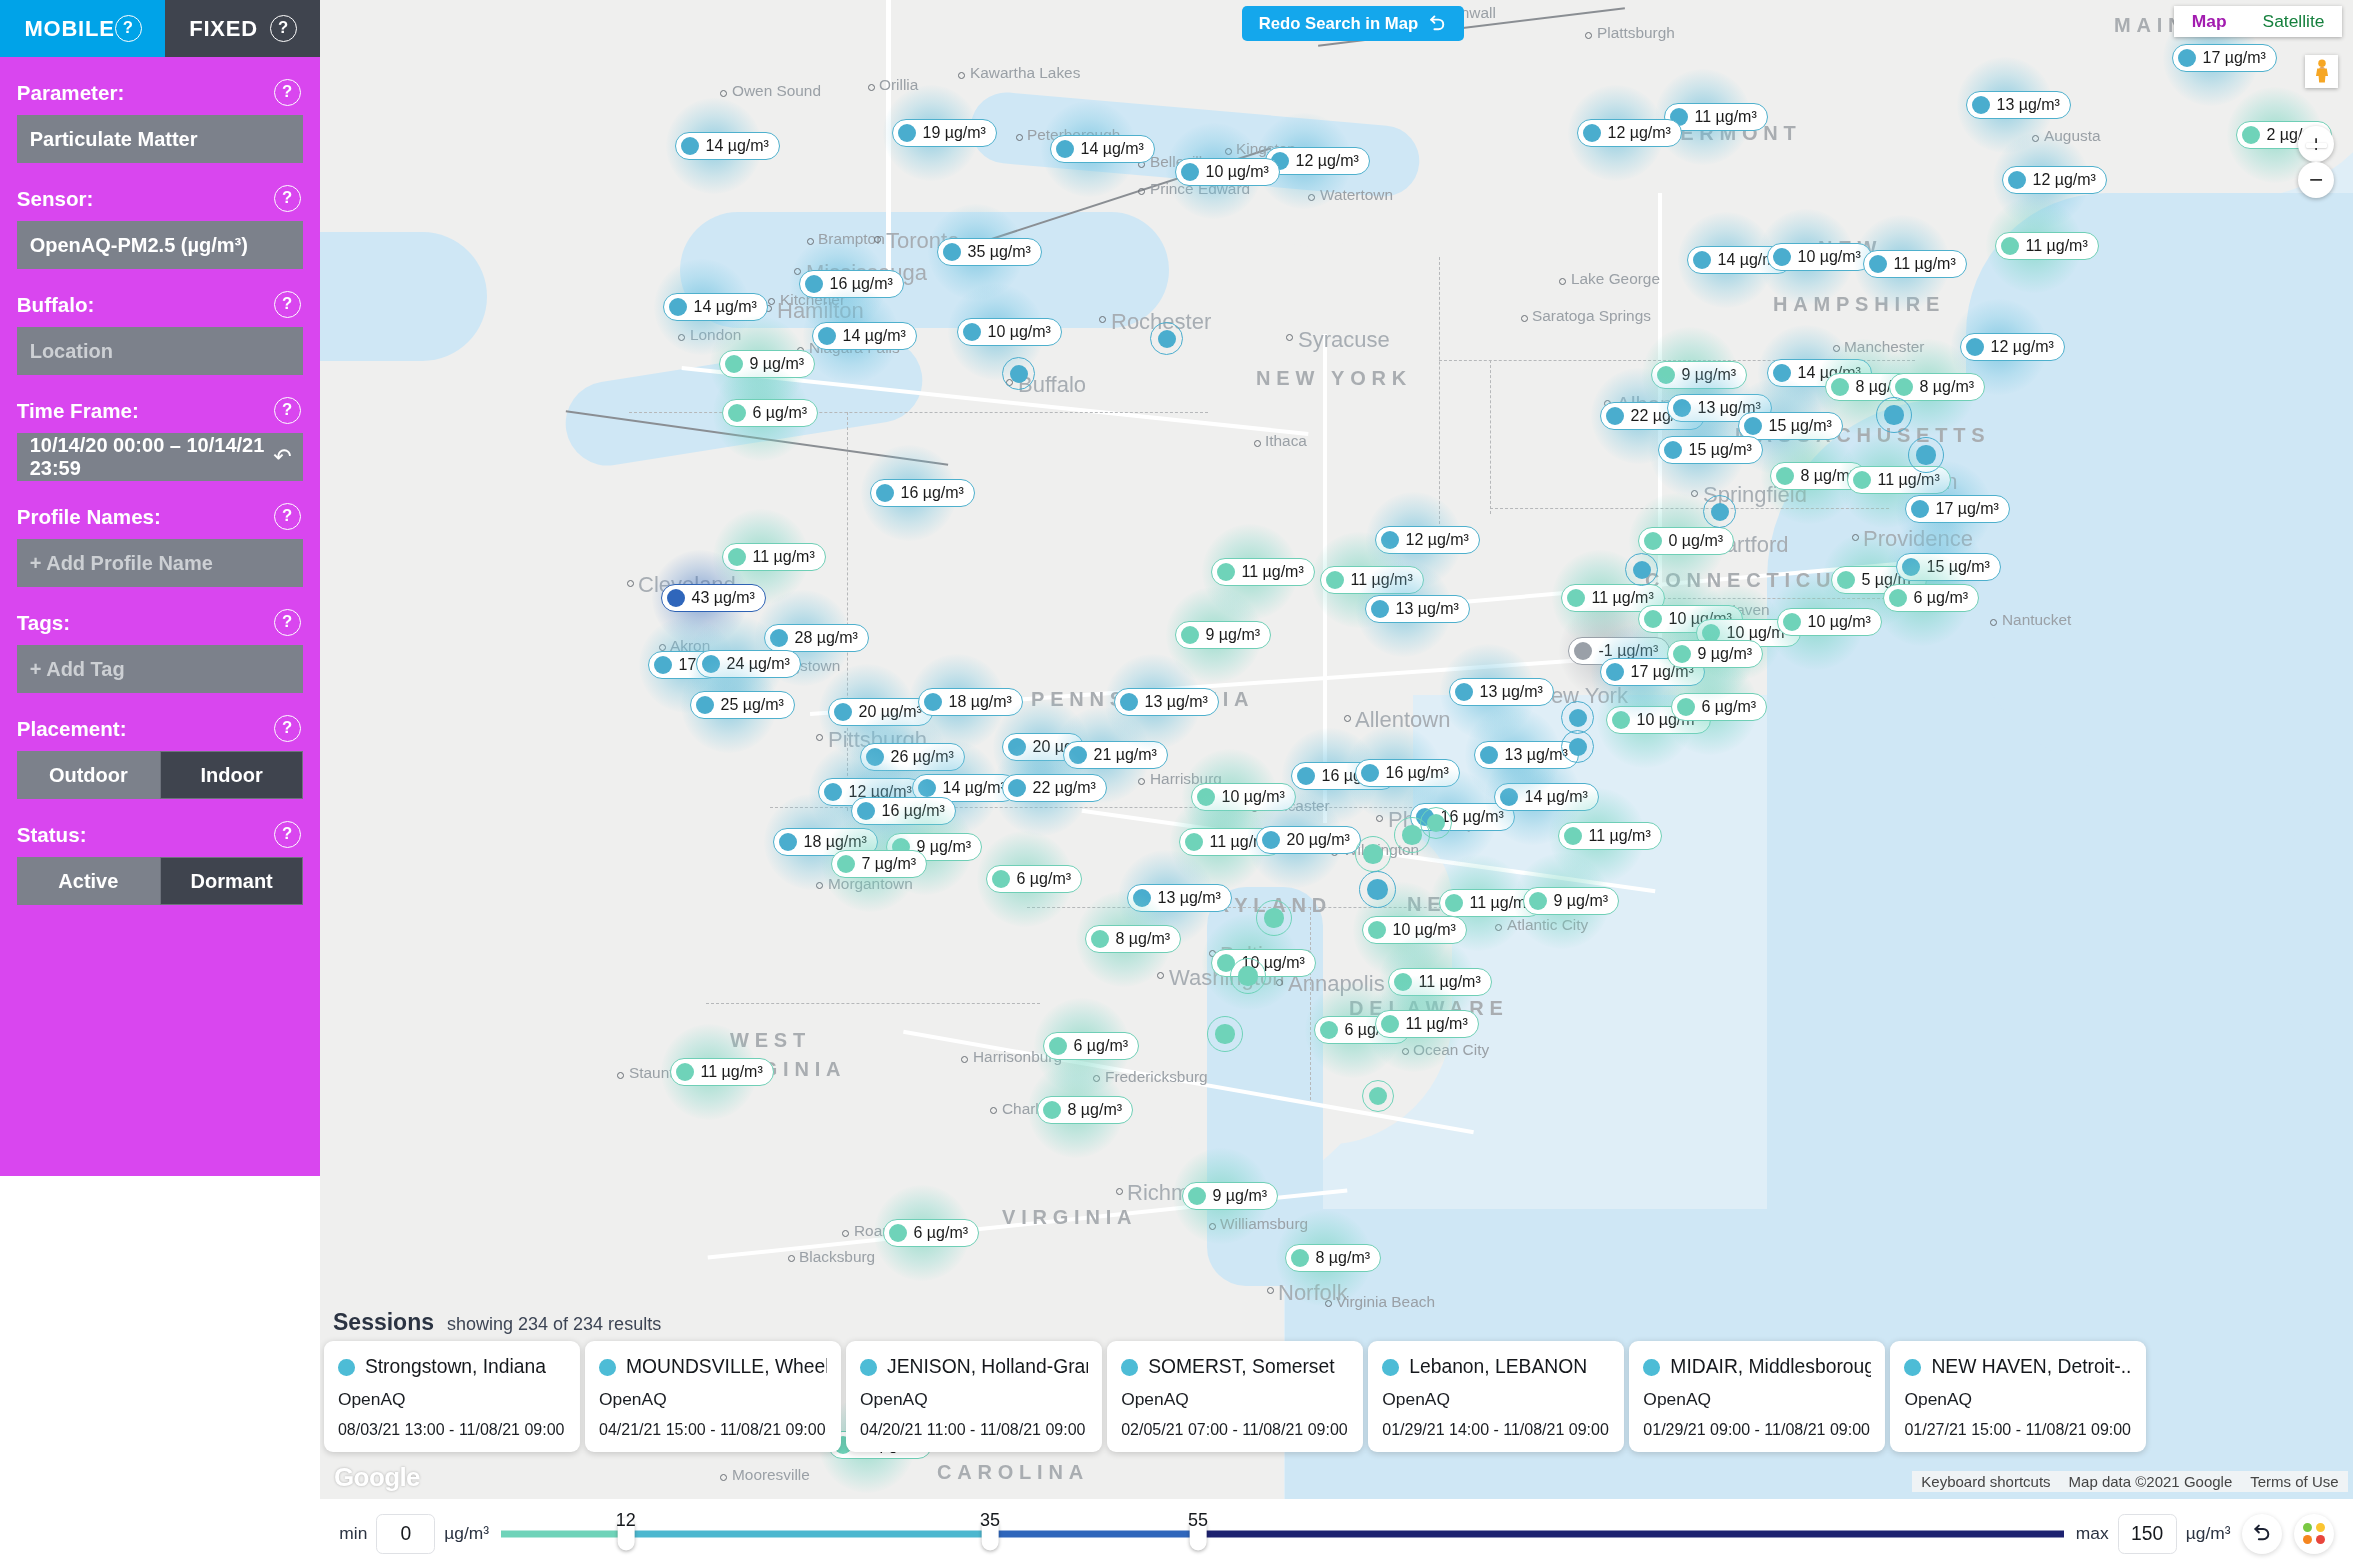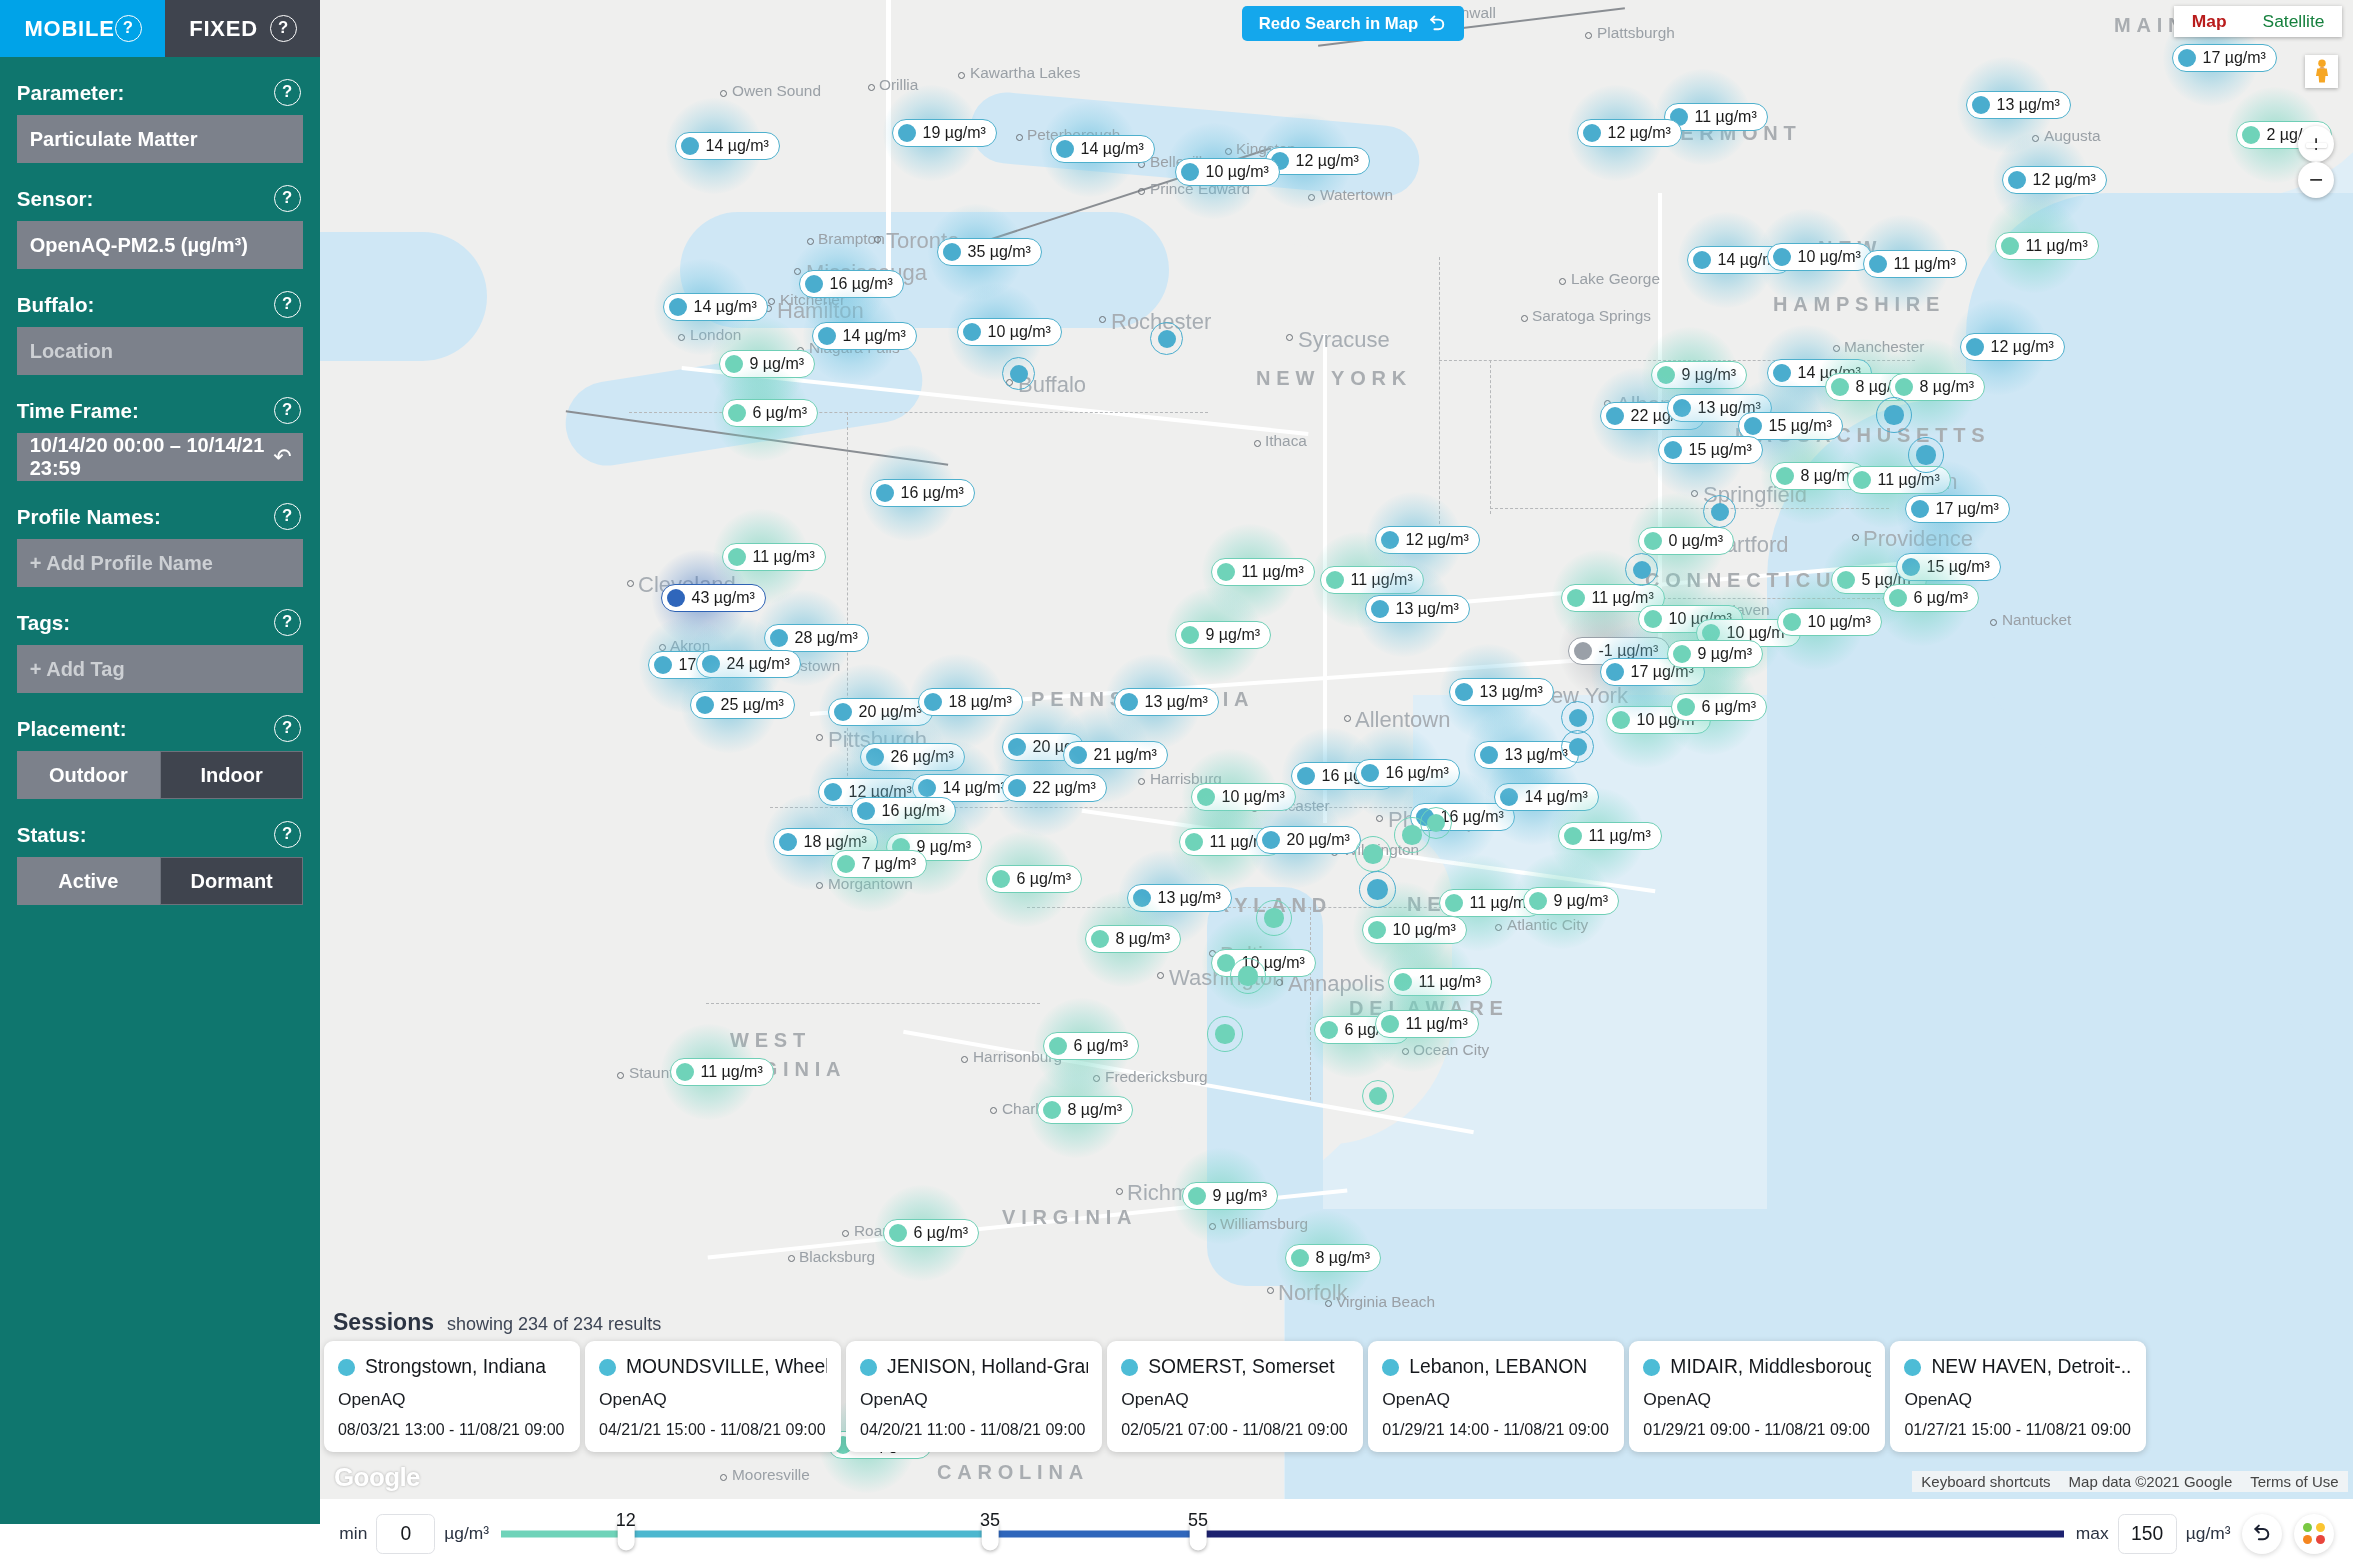--- a/index.html
+++ b/index.html
@@ -6,22 +6,22 @@
   html, body {
     width: 2354px; height: 1568px;
     overflow: hidden;
     font-family: "Liberation Sans", sans-serif;
     background: #fff;
   }
   #app { position: relative; width: 2354px; height: 1568px; display: flex; }
 
   
   #sidebar {
-    width: 320px; height: 1524px;
-    background: #0f766e;
+    width: 320px; height: 1176px;
+    background: #d946ef;
     position: relative; flex: 0 0 320px;
     z-index: 40;
   }
   .tabbar { display: flex; height: 57px; }
   .tab {
     flex: 1; display: flex; align-items: center;
     padding: 0 23px 0 24.4px; gap: 0;
     justify-content: space-between;
     color: #fff; font-size: 22px; font-weight: 700;
     letter-spacing: 0.8px;
@@ -168,21 +168,21 @@
   #maptype {
     position: absolute; right: 11.6px; top: 6.4px;
     display: flex; z-index: 20;
     box-shadow: 0 1.3px 3.9px rgba(0,0,0,.3);
   }
   #maptype div {
     background: #fff; height: 31px; padding: 0 18px;
     display: flex; align-items: center;
     font-size: 17.4px; color: #15803d;
   }
-  #maptype div.sel { color: #b91c1c; font-weight: 700; }
+  #maptype div.sel { color: #a21caf; font-weight: 700; }
   #pegman {
     position: absolute; right: 16px; top: 55px;
     width: 33px; height: 33px; background: #fff;
     display: flex; align-items: center; justify-content: center;
     box-shadow: 0 1.3px 3.9px rgba(0,0,0,.3); z-index: 20;
   }
   #zoomctl {
     position: absolute; right: 19.3px; top: 126px;
     width: 37px; z-index: 20;
     display: flex; flex-direction: column; align-items: center;

